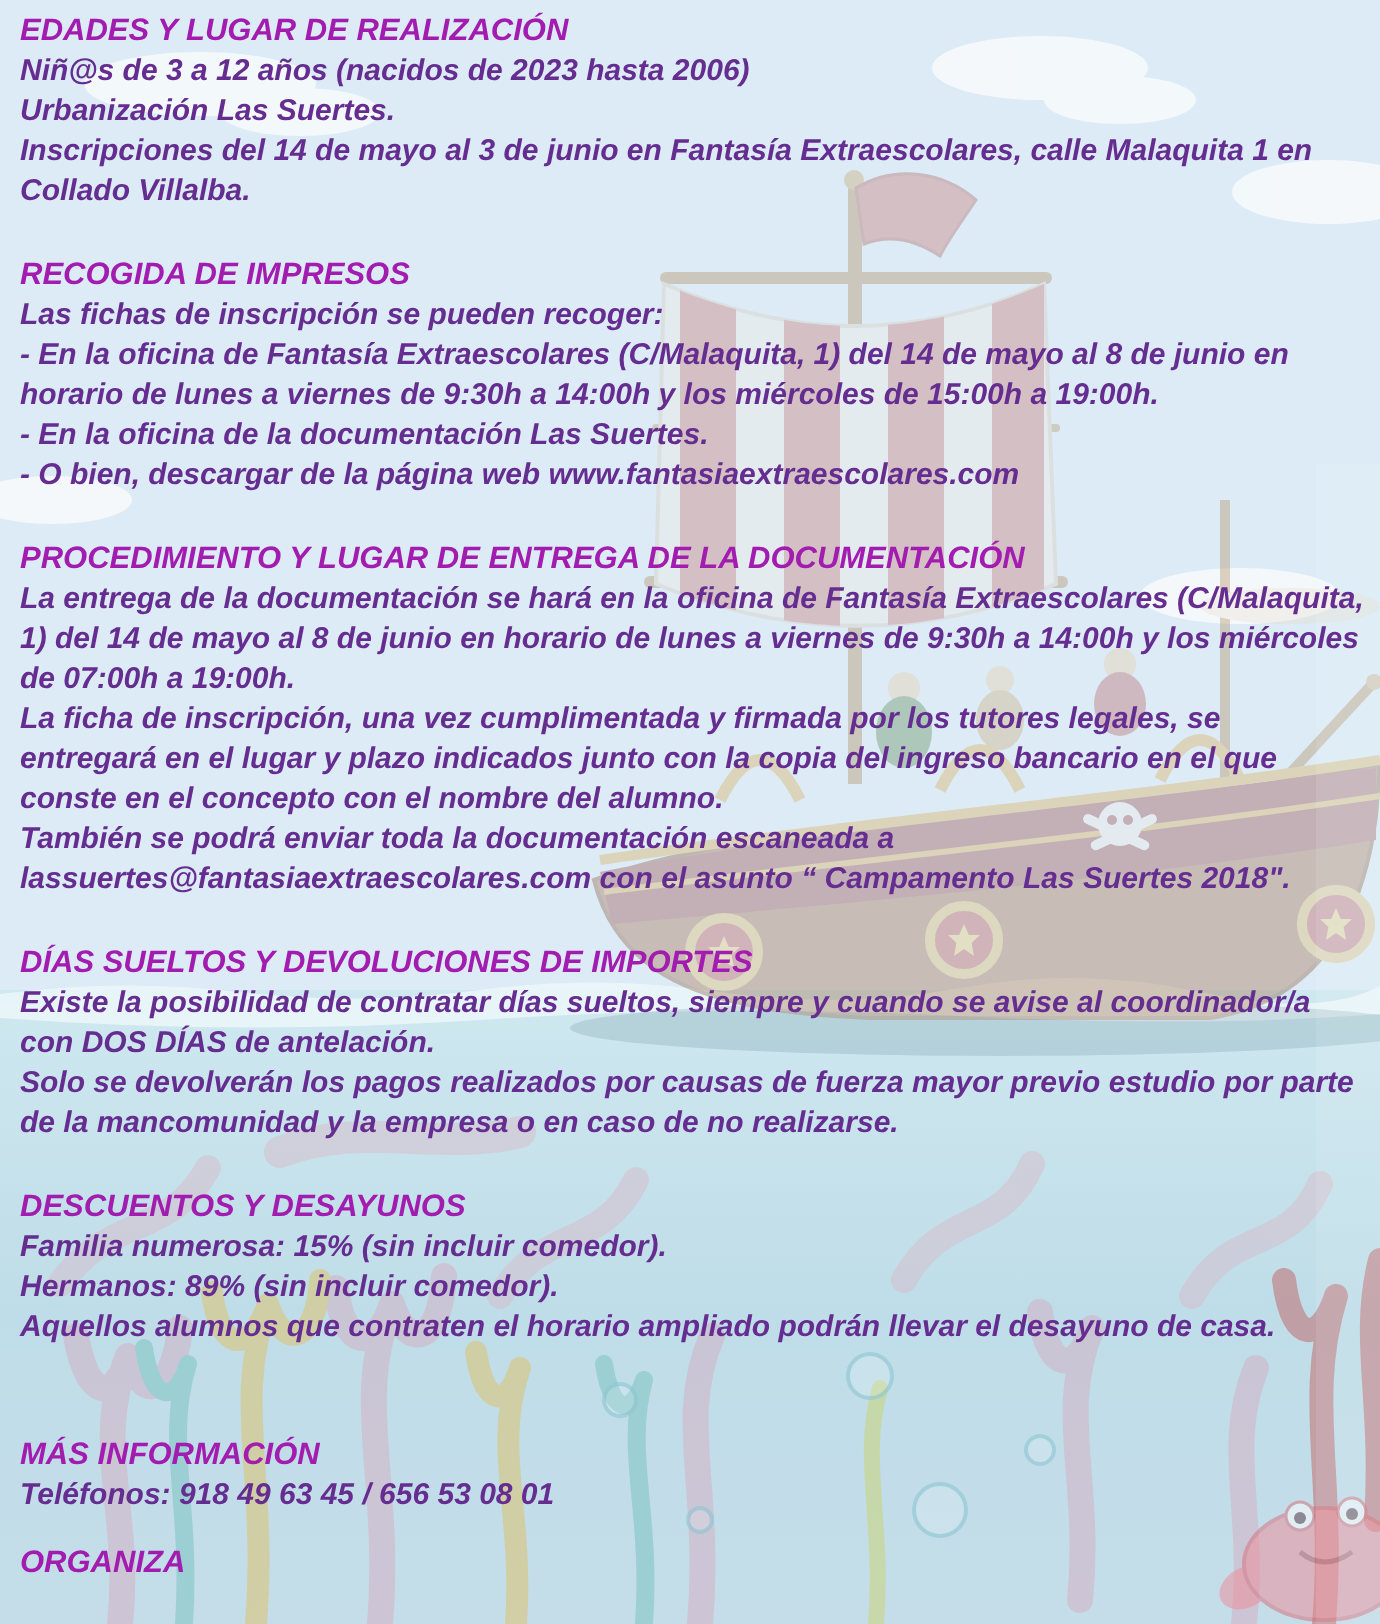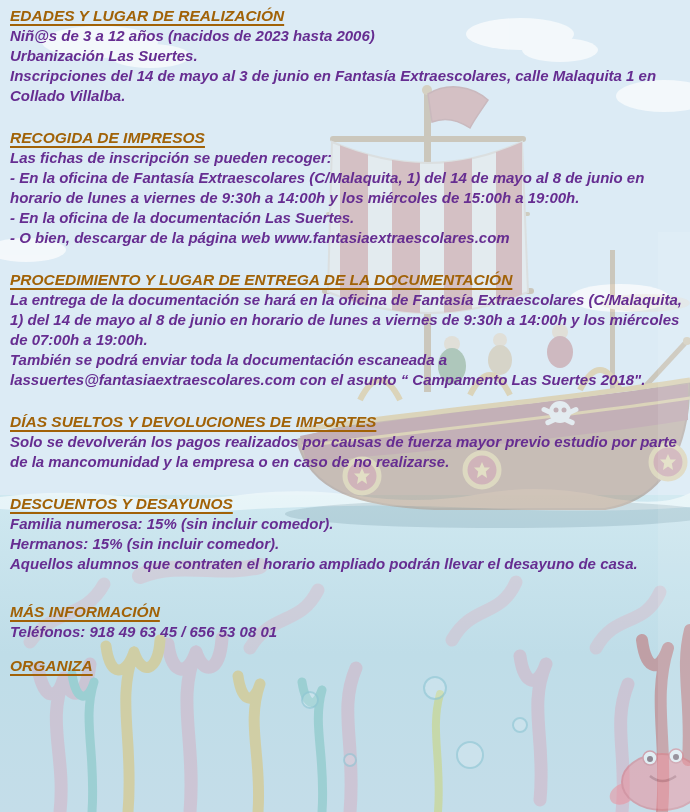--- a/index.html
+++ b/index.html
@@ -6,25 +6,25 @@
   body{width:690px;height:812px;overflow:hidden;background:#dcebf5;}
   .page{position:relative;width:690px;height:812px;overflow:hidden;
         font-family:"Liberation Sans",sans-serif;}
   .bg{position:absolute;left:0;top:0;width:690px;height:812px;display:block;}
   .content{position:absolute;left:0;top:0;width:690px;height:812px;
            box-sizing:border-box;padding:6px 8px 0 10px;
            color:#662d91;font-weight:bold;font-style:italic;
            font-size:15px;line-height:20px;}
   .sec{margin:22px 0 0 0;}
   .sec:first-child{margin-top:0;}
-  .sec--mas{margin-top:28px;}
+  .sec--mas{margin-top:44px;}
   .sec--organiza{margin-top:14px;}
   .heading{margin:0;font-size:15.5px;line-height:20px;font-weight:bold;font-style:italic;
-           text-decoration:underline;text-underline-offset:3px;
-           text-decoration-thickness:1.5px;color:#a16207;}
+           text-underline-offset:3px;
+           text-decoration-thickness:1.5px;color:#a21caf;}
   .line{margin:0;}
 </style>
 </head>
 <body>
 
 <div class="page">
 
   <svg class="bg" viewBox="0 0 690 812" xmlns="http://www.w3.org/2000/svg" aria-hidden="true">
     <defs>
       <linearGradient id="seaGrad" x1="0" y1="0" x2="0" y2="1">
@@ -186,33 +186,35 @@
       <h2 class="heading">RECOGIDA DE IMPRESOS</h2>
       <p class="line">Las fichas de inscripción se pueden recoger:</p>
       <p class="line">- En la oficina de Fantasía Extraescolares (C/Malaquita, 1) del 14 de mayo al 8 de junio en horario de lunes a viernes de 9:30h a 14:00h y los miércoles de 15:00h a 19:00h.</p>
       <p class="line">- En la oficina de la documentación Las Suertes.</p>
       <p class="line">- O bien, descargar de la página web www.fantasiaextraescolares.com</p>
     </section>
 
     <section class="sec">
       <h2 class="heading">PROCEDIMIENTO Y LUGAR DE ENTREGA DE LA DOCUMENTACIÓN</h2>
       <p class="line">La entrega de la documentación se hará en la oficina de Fantasía Extraescolares (C/Malaquita, 1) del 14 de mayo al 8 de junio en horario de lunes a viernes de 9:30h a 14:00h y los miércoles de 07:00h a 19:00h.</p>
+      <p class="line">La ficha de inscripción, una vez cumplimentada y firmada por los tutores legales, se entregará en el lugar y plazo indicados junto con la copia del ingreso bancario en el que conste en el concepto con el nombre del alumno.</p>
       <p class="line">También se podrá enviar toda la documentación escaneada a</p>
       <p class="line">lassuertes@fantasiaextraescolares.com con el asunto “ Campamento Las Suertes 2018".</p>
     </section>
 
     <section class="sec">
       <h2 class="heading">DÍAS SUELTOS Y DEVOLUCIONES DE IMPORTES</h2>
+      <p class="line">Existe la posibilidad de contratar días sueltos, siempre y cuando se avise al coordinador/a con DOS DÍAS de antelación.</p>
       <p class="line">Solo se devolverán los pagos realizados por causas de fuerza mayor previo estudio por parte de la mancomunidad y la empresa o en caso de no realizarse.</p>
     </section>
 
     <section class="sec">
       <h2 class="heading">DESCUENTOS Y DESAYUNOS</h2>
       <p class="line">Familia numerosa: 15% (sin incluir comedor).</p>
-      <p class="line">Hermanos: 15% (sin incluir comedor).</p>
+      <p class="line">Hermanos: 89% (sin incluir comedor).</p>
       <p class="line">Aquellos alumnos que contraten el horario ampliado podrán llevar el desayuno de casa.</p>
     </section>
 
     <section class="sec sec--mas">
       <h2 class="heading">MÁS INFORMACIÓN</h2>
       <p class="line">Teléfonos: 918 49 63 45 / 656 53 08 01</p>
     </section>
 
     <section class="sec sec--organiza">
       <h2 class="heading">ORGANIZA</h2>

